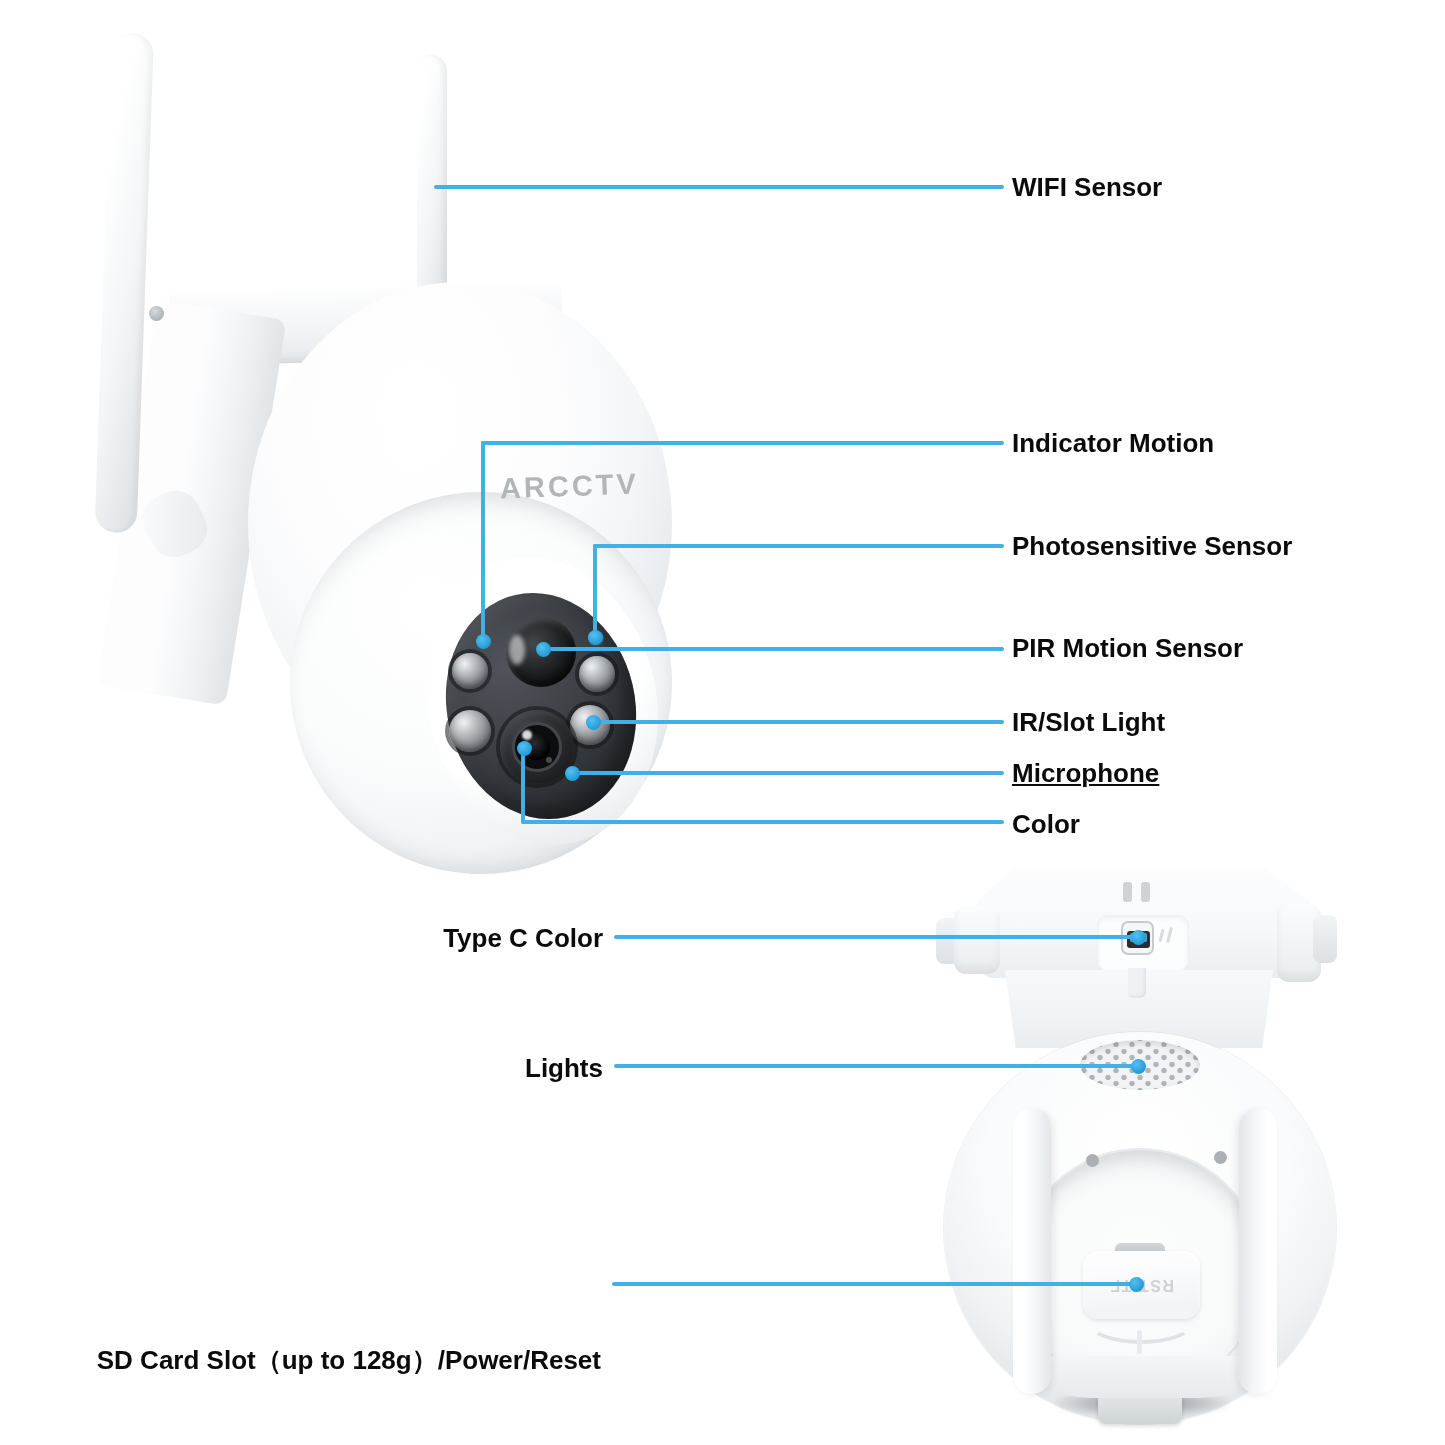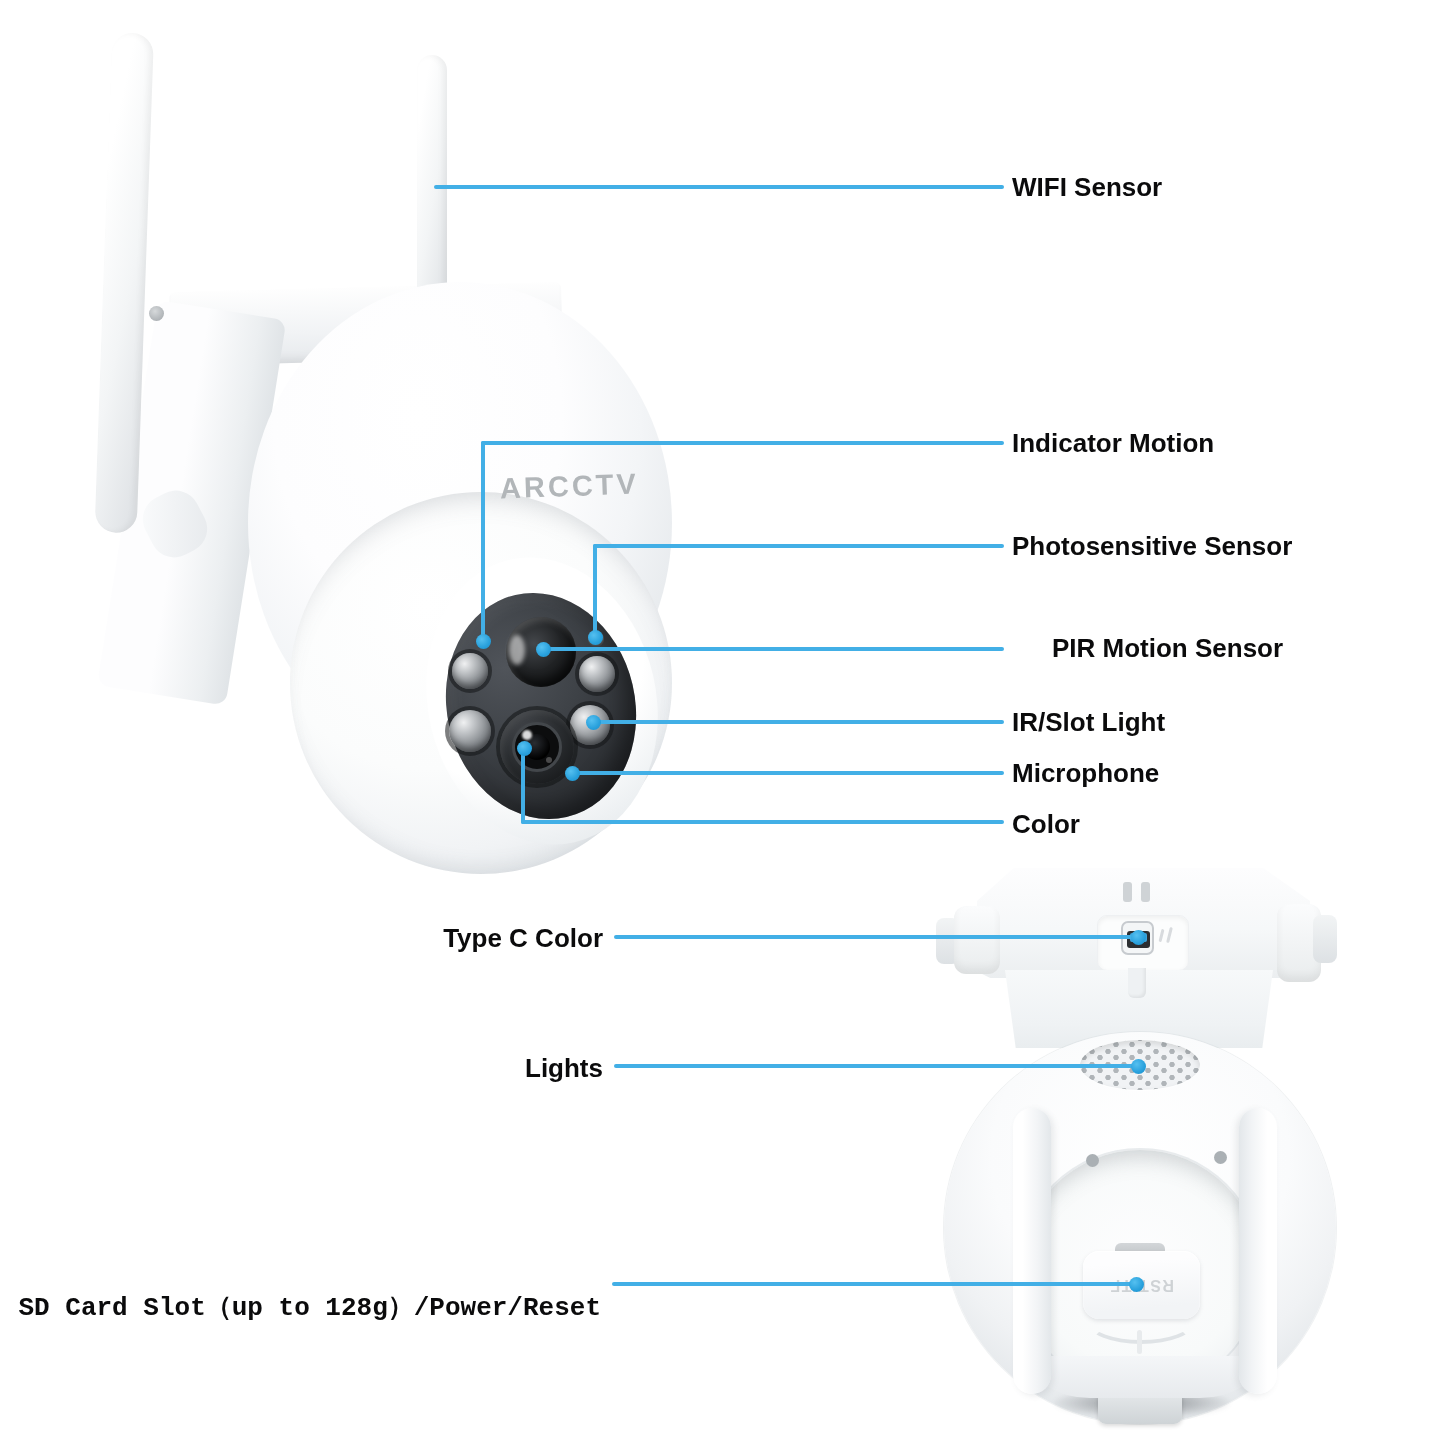--- a/index.html
+++ b/index.html
@@ -192,22 +192,22 @@
     <div class="hline" style="left:614px;top:1064px;width:524px;"></div>
     <div class="dot" style="left:1131px;top:1059px;"></div>
 
     <div class="hline" style="left:612px;top:1282px;width:524px;"></div>
     <div class="dot" style="left:1129px;top:1277px;"></div>
   </div>
 
   <div class="label" style="left:1012px;top:171px;">WIFI Sensor</div>
   <div class="label" style="left:1012px;top:427px;">Indicator Motion</div>
   <div class="label" style="left:1012px;top:530px;">Photosensitive Sensor</div>
-  <div class="label" style="left:1012px;top:632px;margin-left:40px;">PIR Motion Sensor</div>
+  <div class="label" style="left:1012px;top:632px;">PIR Motion Sensor</div>
   <div class="label" style="left:1012px;top:706px;">IR/Slot Light</div>
-  <div class="label" style="left:1012px;top:757px;">Microphone</div>
+  <div class="label" style="left:1012px;top:757px;text-decoration:underline;">Microphone</div>
   <div class="label" style="left:1012px;top:808px;">Color</div>
 
   <div class="label ralign" style="right:842px;top:922px;">Type C Color</div>
   <div class="label ralign" style="right:842px;top:1052px;">Lights</div>
-  <div class="label ralign" style="right:844px;top:1292px;font-family:Liberation Mono, monospace;">SD Card Slot（up to 128g）/Power/Reset</div>
+  <div class="label ralign" style="right:844px;top:1344px;">SD Card Slot（up to 128g）/Power/Reset</div>
 
 </div>
 
 </body></html>

